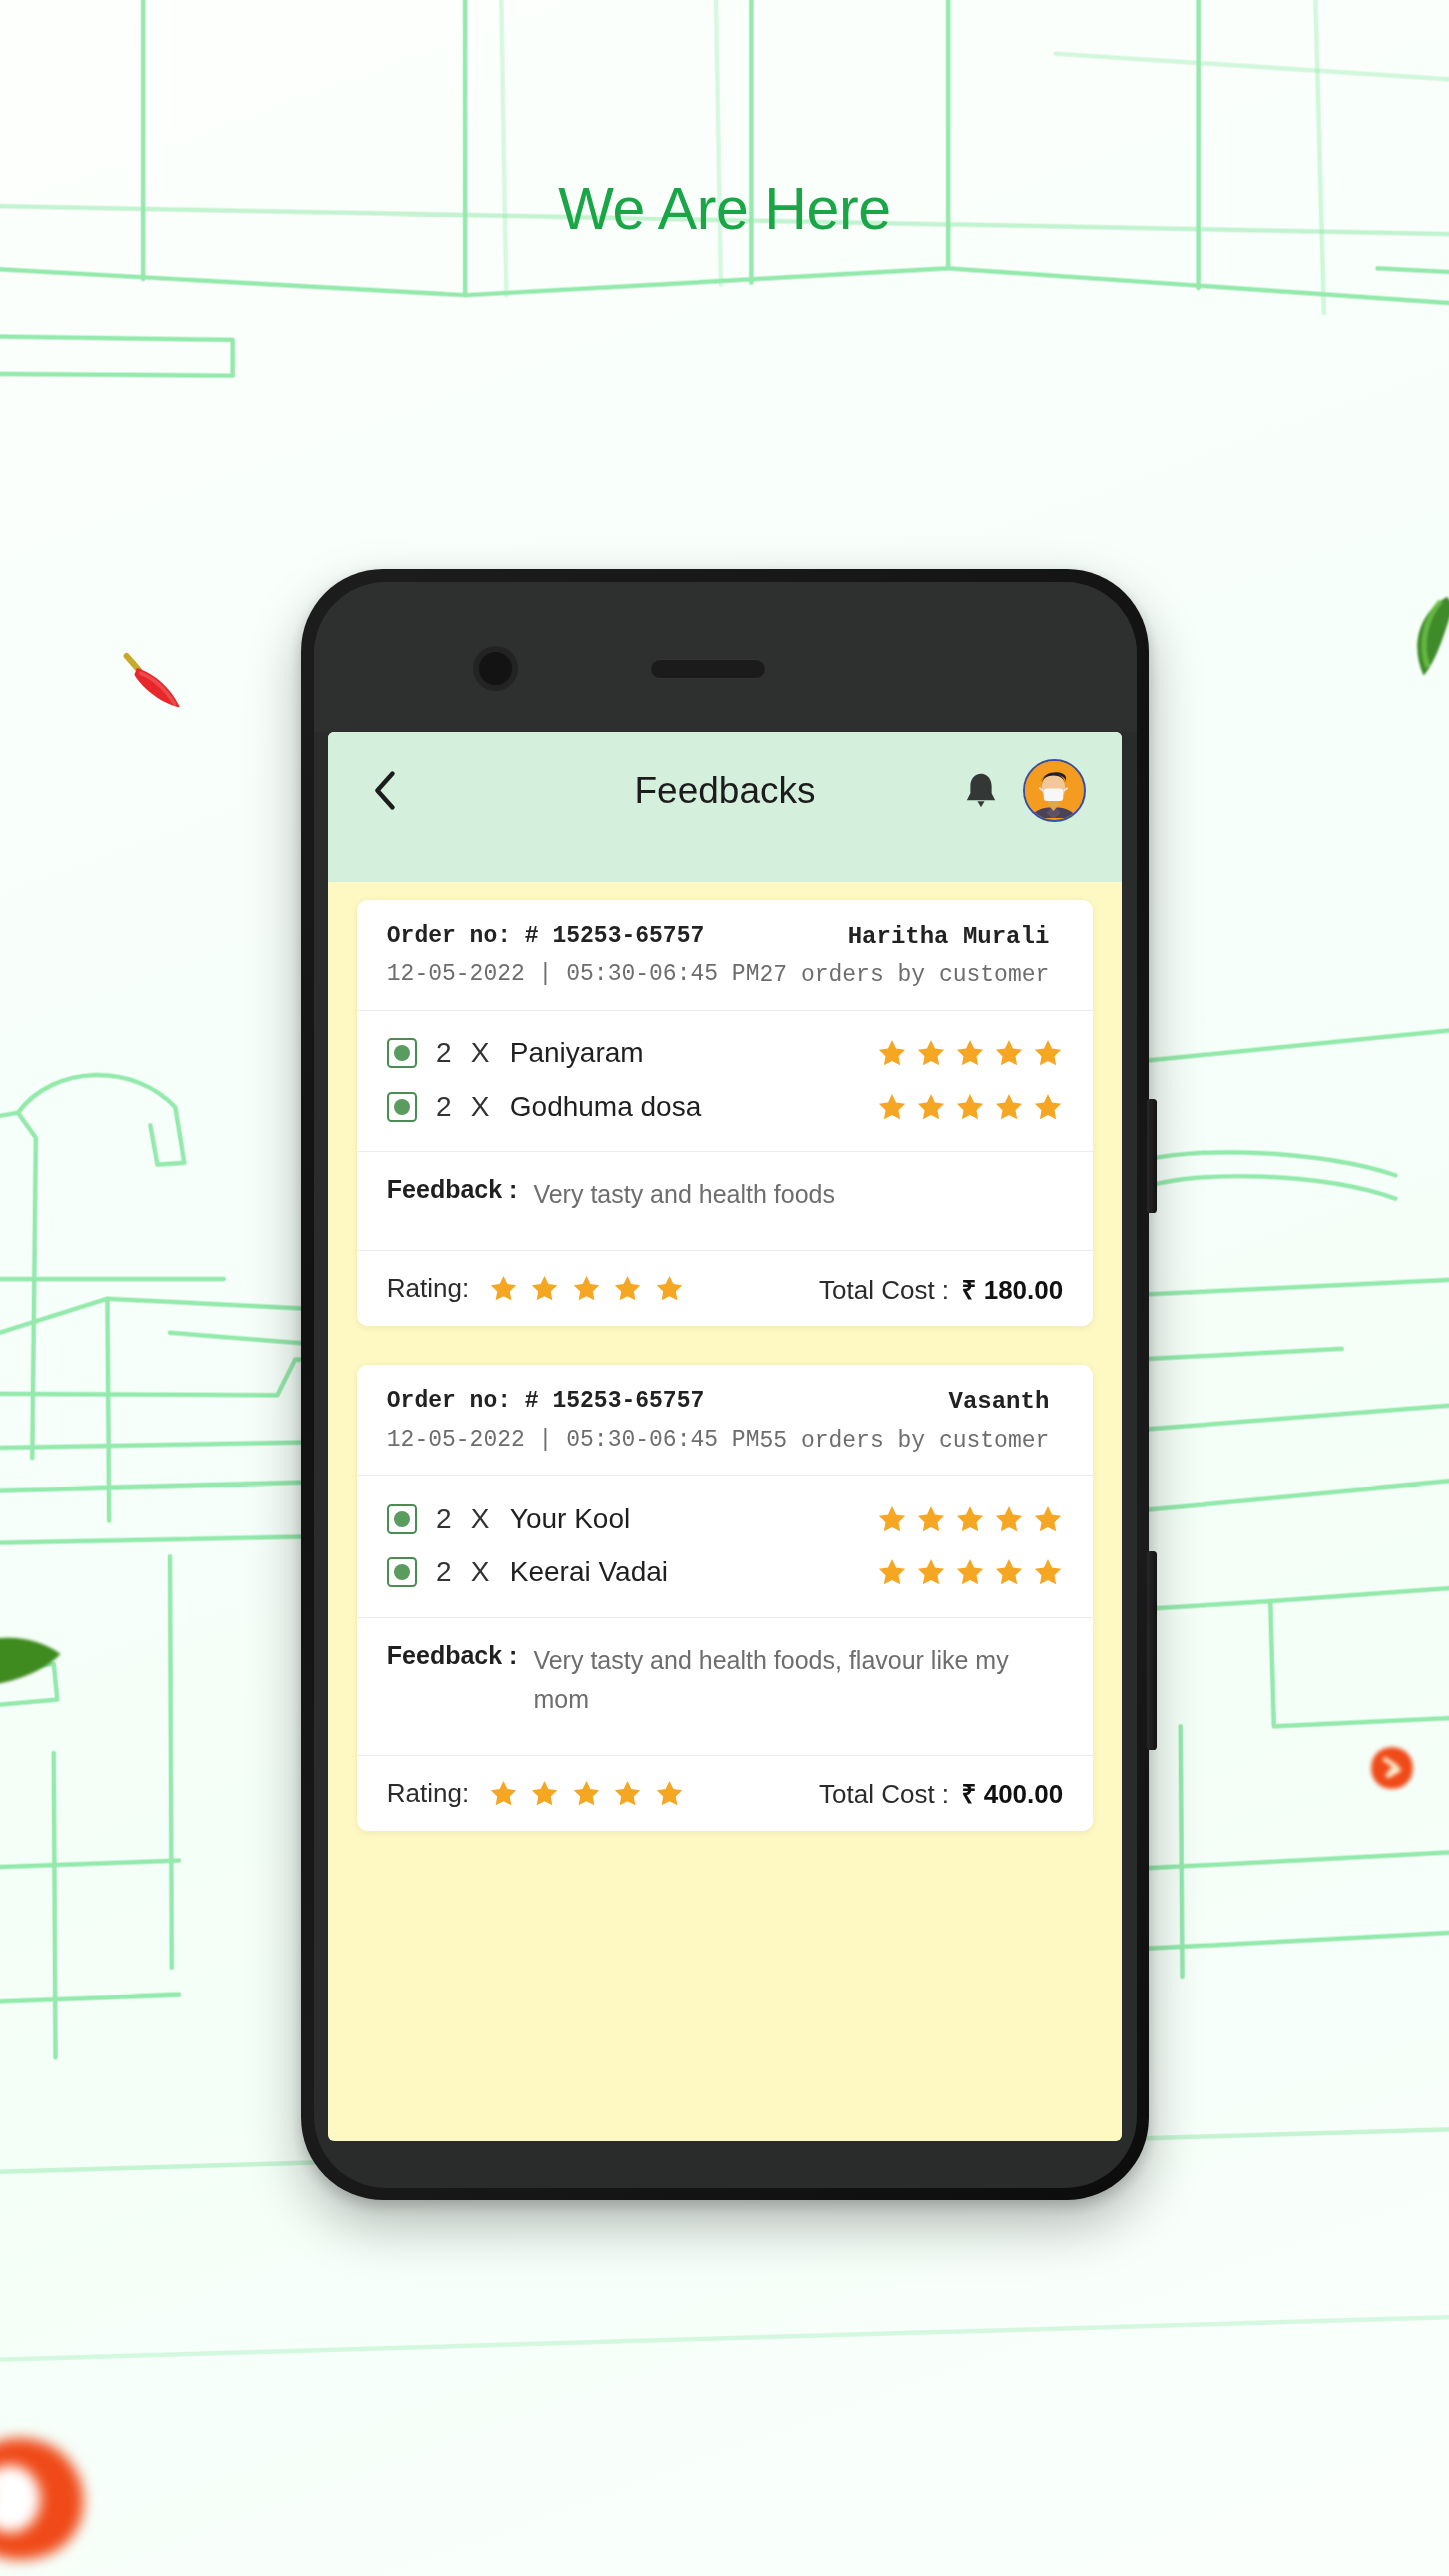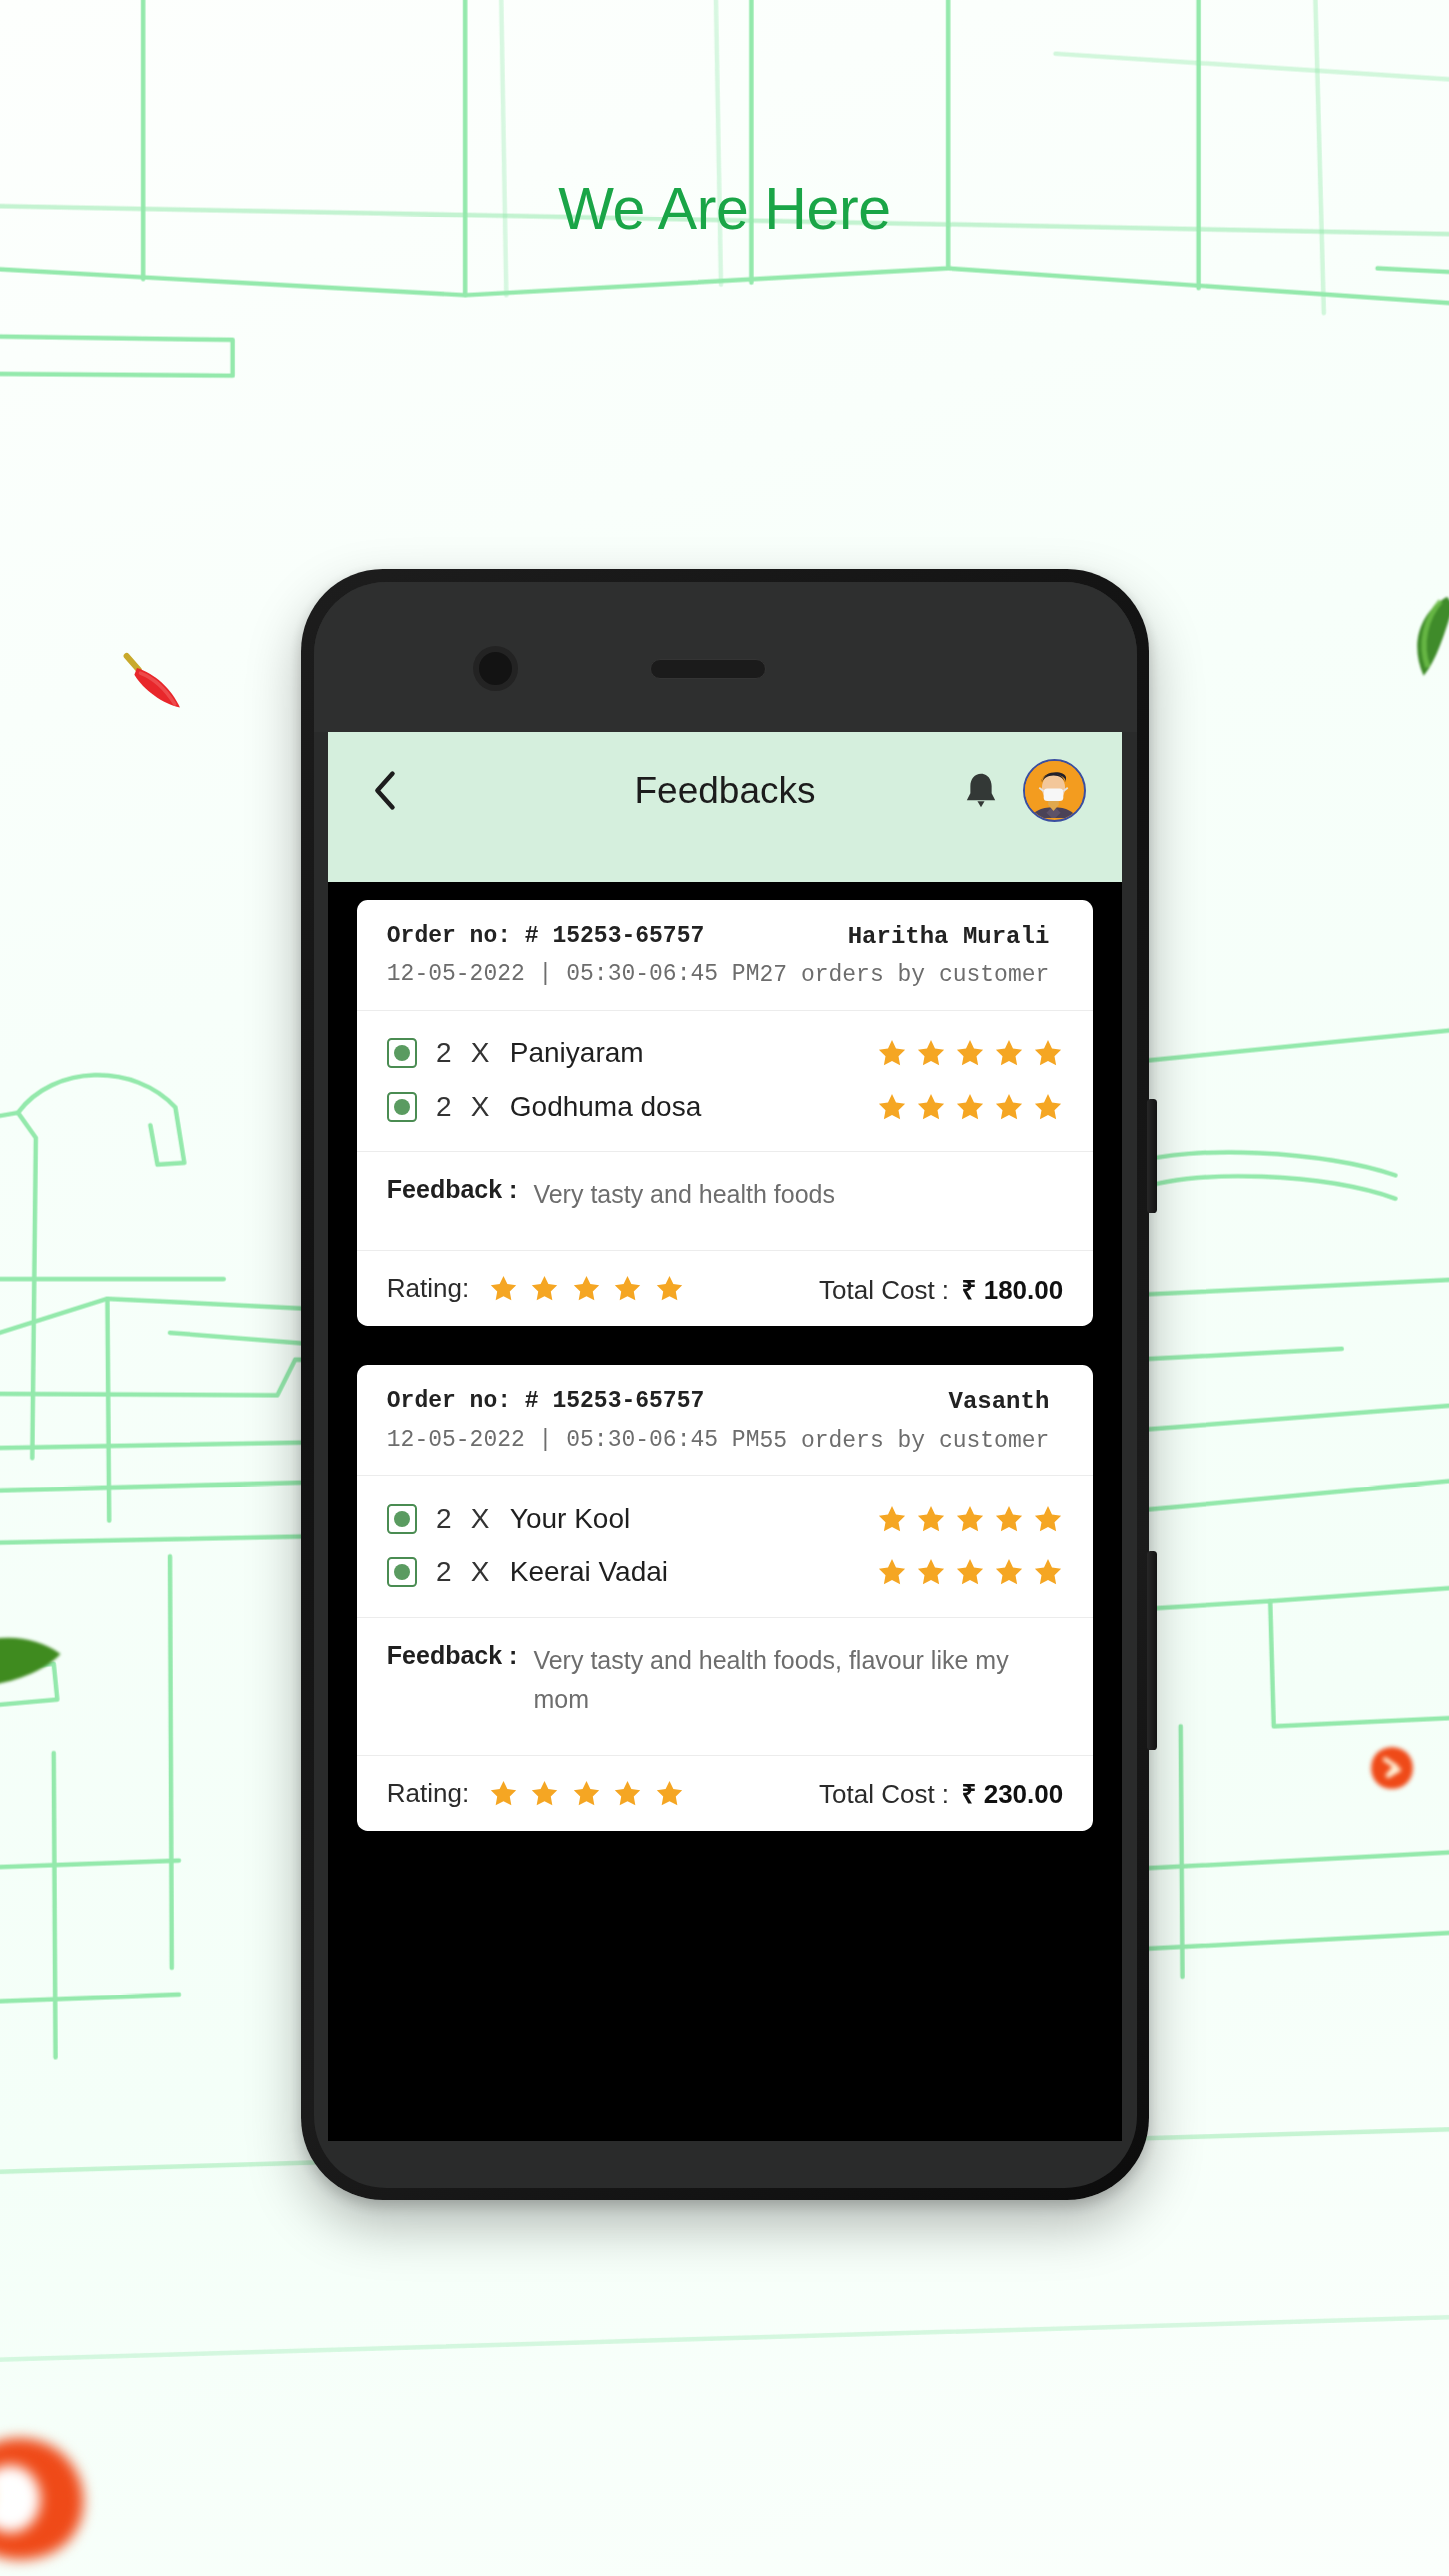--- a/index.html
+++ b/index.html
@@ -105,22 +105,23 @@
     left: 336px; top: 77px;
     width: 116px; height: 20.6px;
     border-radius: 10.7px;
     background: #1b1b1b;
     border: 0.9px solid #343434;
   }
   .screen {
     position: absolute;
     left: 14.3px; right: 14.3px;
     top: 150px; bottom: 47px;
-    background: #000000;
+    background: #fef9c3;
     overflow: hidden;
+    border-radius: 6px;
   }
 
   .side-btn {
     position: absolute;
     right: -8px;
     width: 9.8px;
     border-radius: 3.6px;
     background: linear-gradient(90deg,#272727,#131313);
   }
   .side-btn.b1 { top: 530px;  height: 114px; }
@@ -626,21 +627,21 @@
                 </svg>
               <svg class="star sm" viewBox="0 0 24 24">
                   <path d="M12 1.6l3.2 6.7 7.3 1-5.3 5.2 1.3 7.3L12 18.4 5.5 21.8l1.3-7.3L1.5 9.3l7.3-1z" fill="#F5A623"></path>
                 </svg>
               <svg class="star sm" viewBox="0 0 24 24">
                   <path d="M12 1.6l3.2 6.7 7.3 1-5.3 5.2 1.3 7.3L12 18.4 5.5 21.8l1.3-7.3L1.5 9.3l7.3-1z" fill="#F5A623"></path>
                 </svg>
             </span>
             <span class="cost-wrap">
               <span class="cost-label">Total Cost :</span>
-              <span class="cost-val">₹ 230.00</span>
+              <span class="cost-val">₹ 400.00</span>
             </span>
           </div>
         </div>
 
       </div>
     </div>
   </div>
 </div>
 
 

